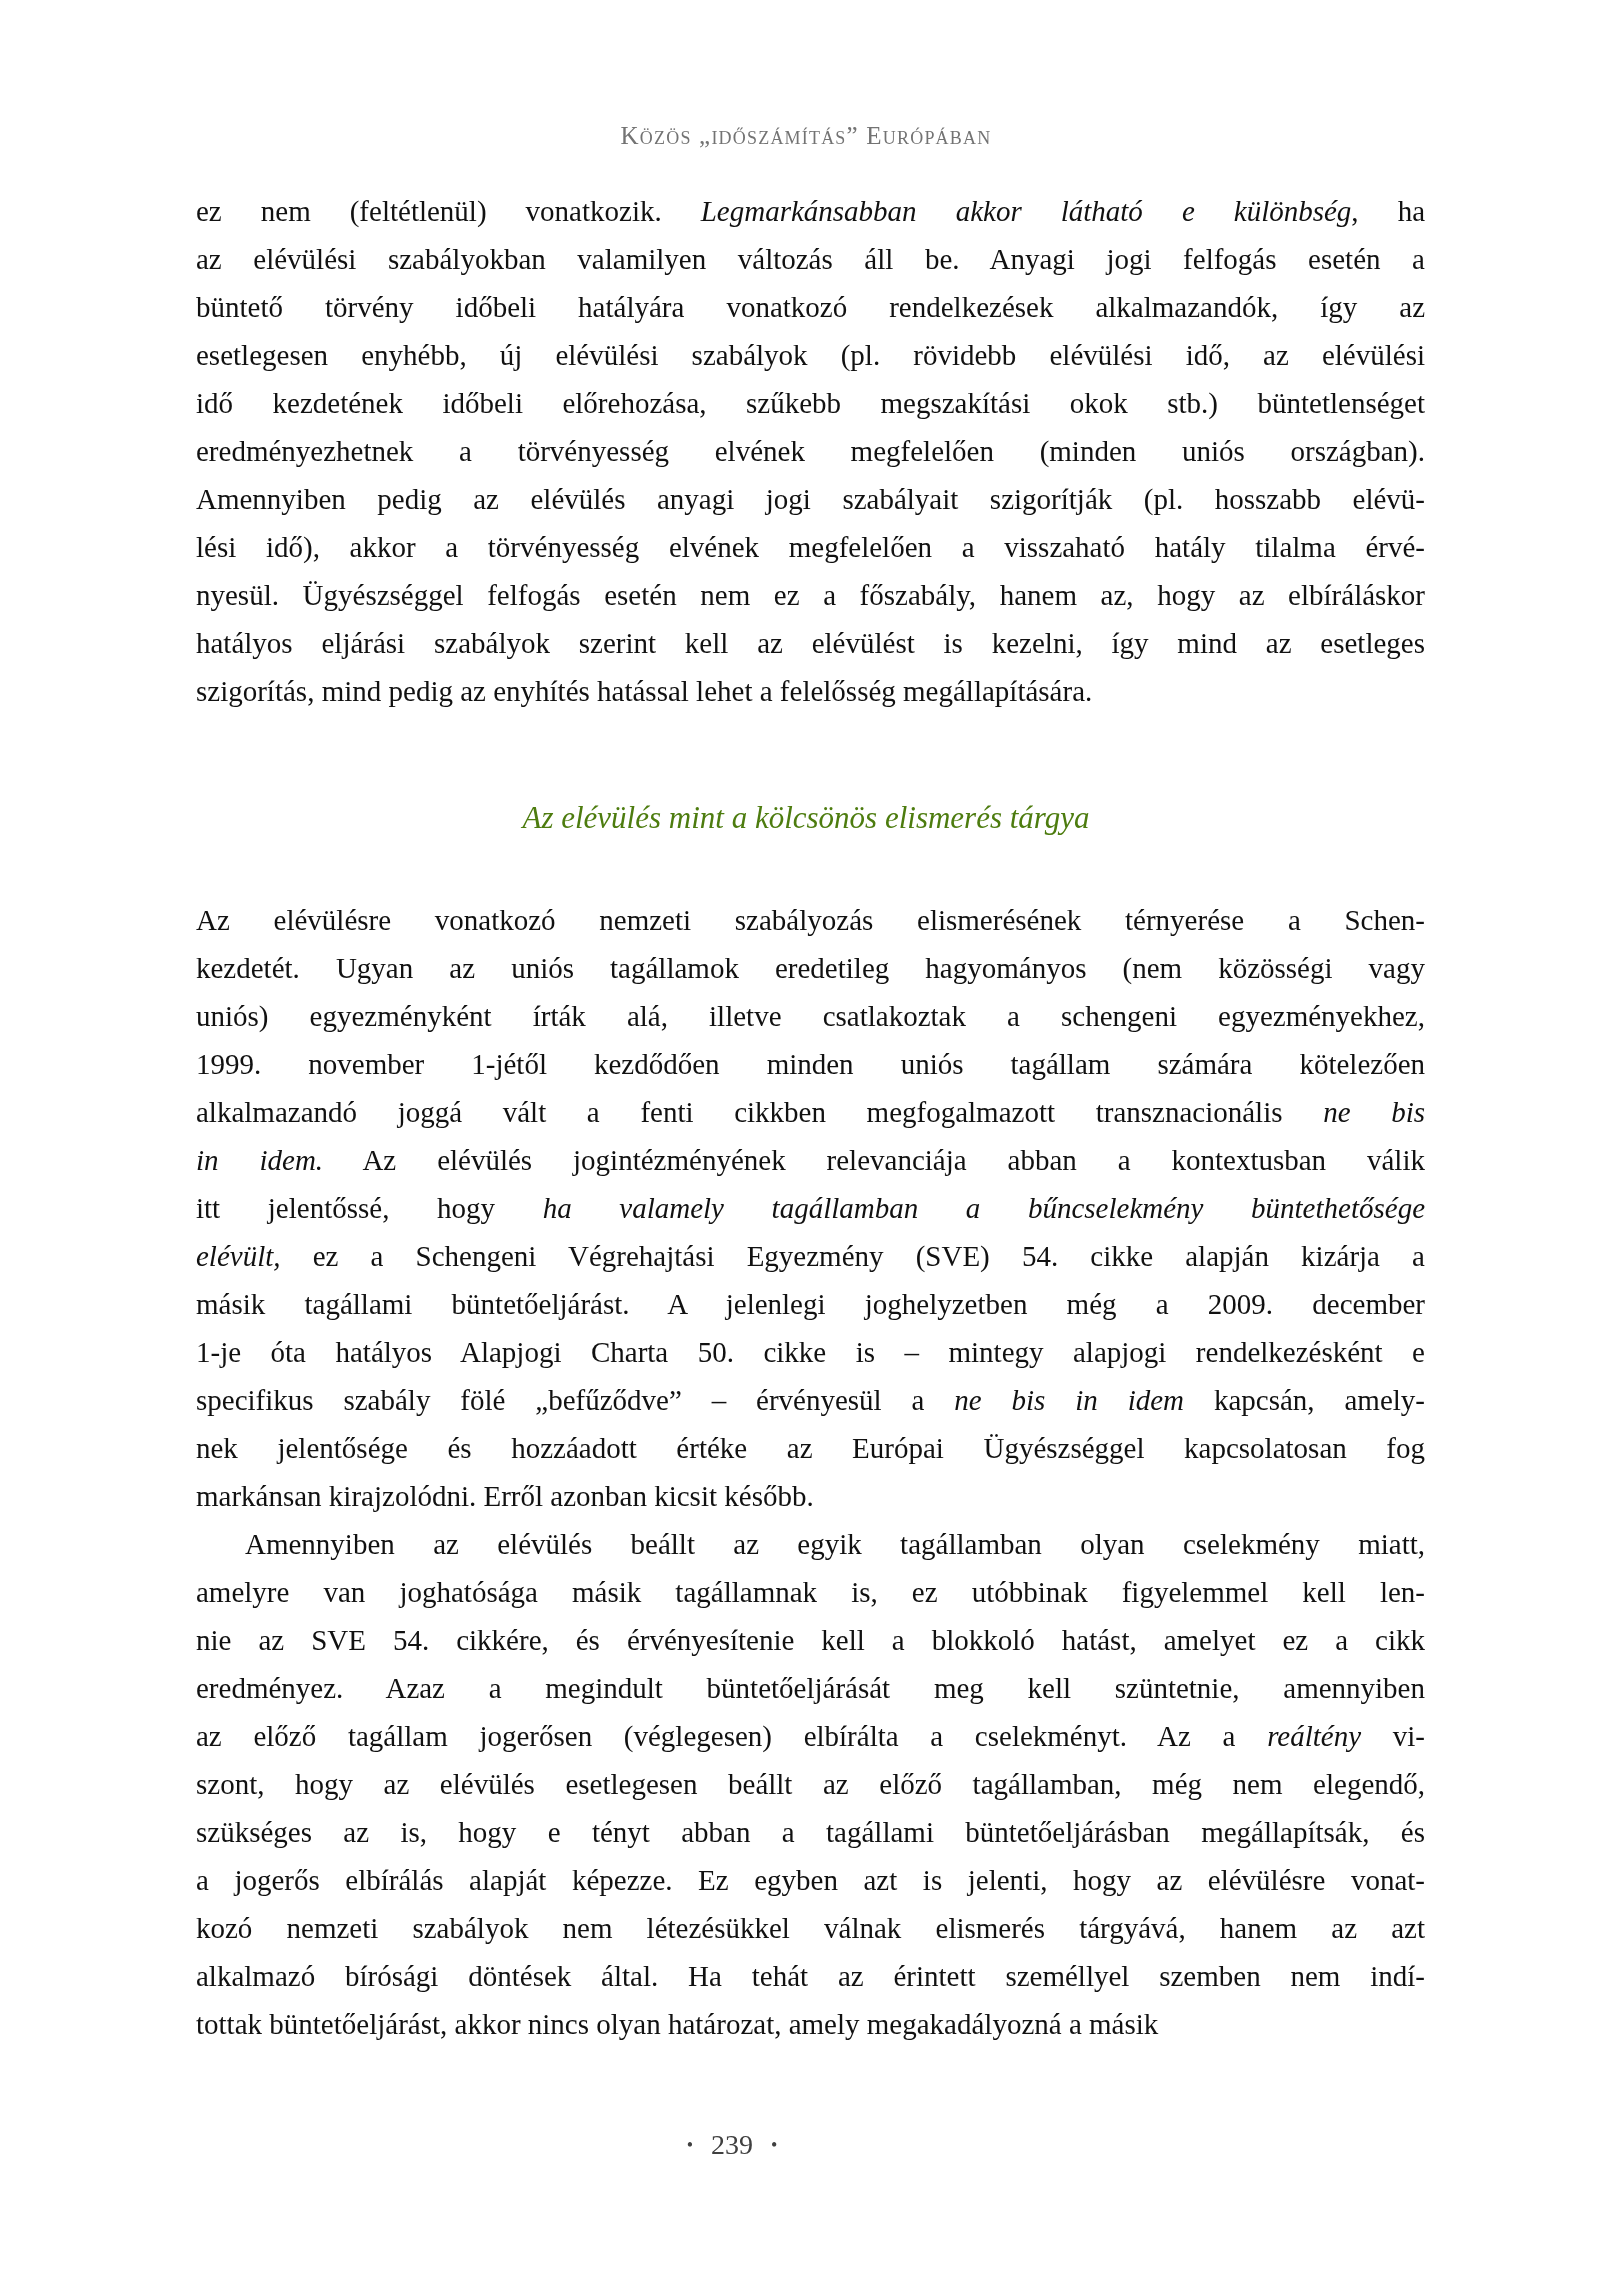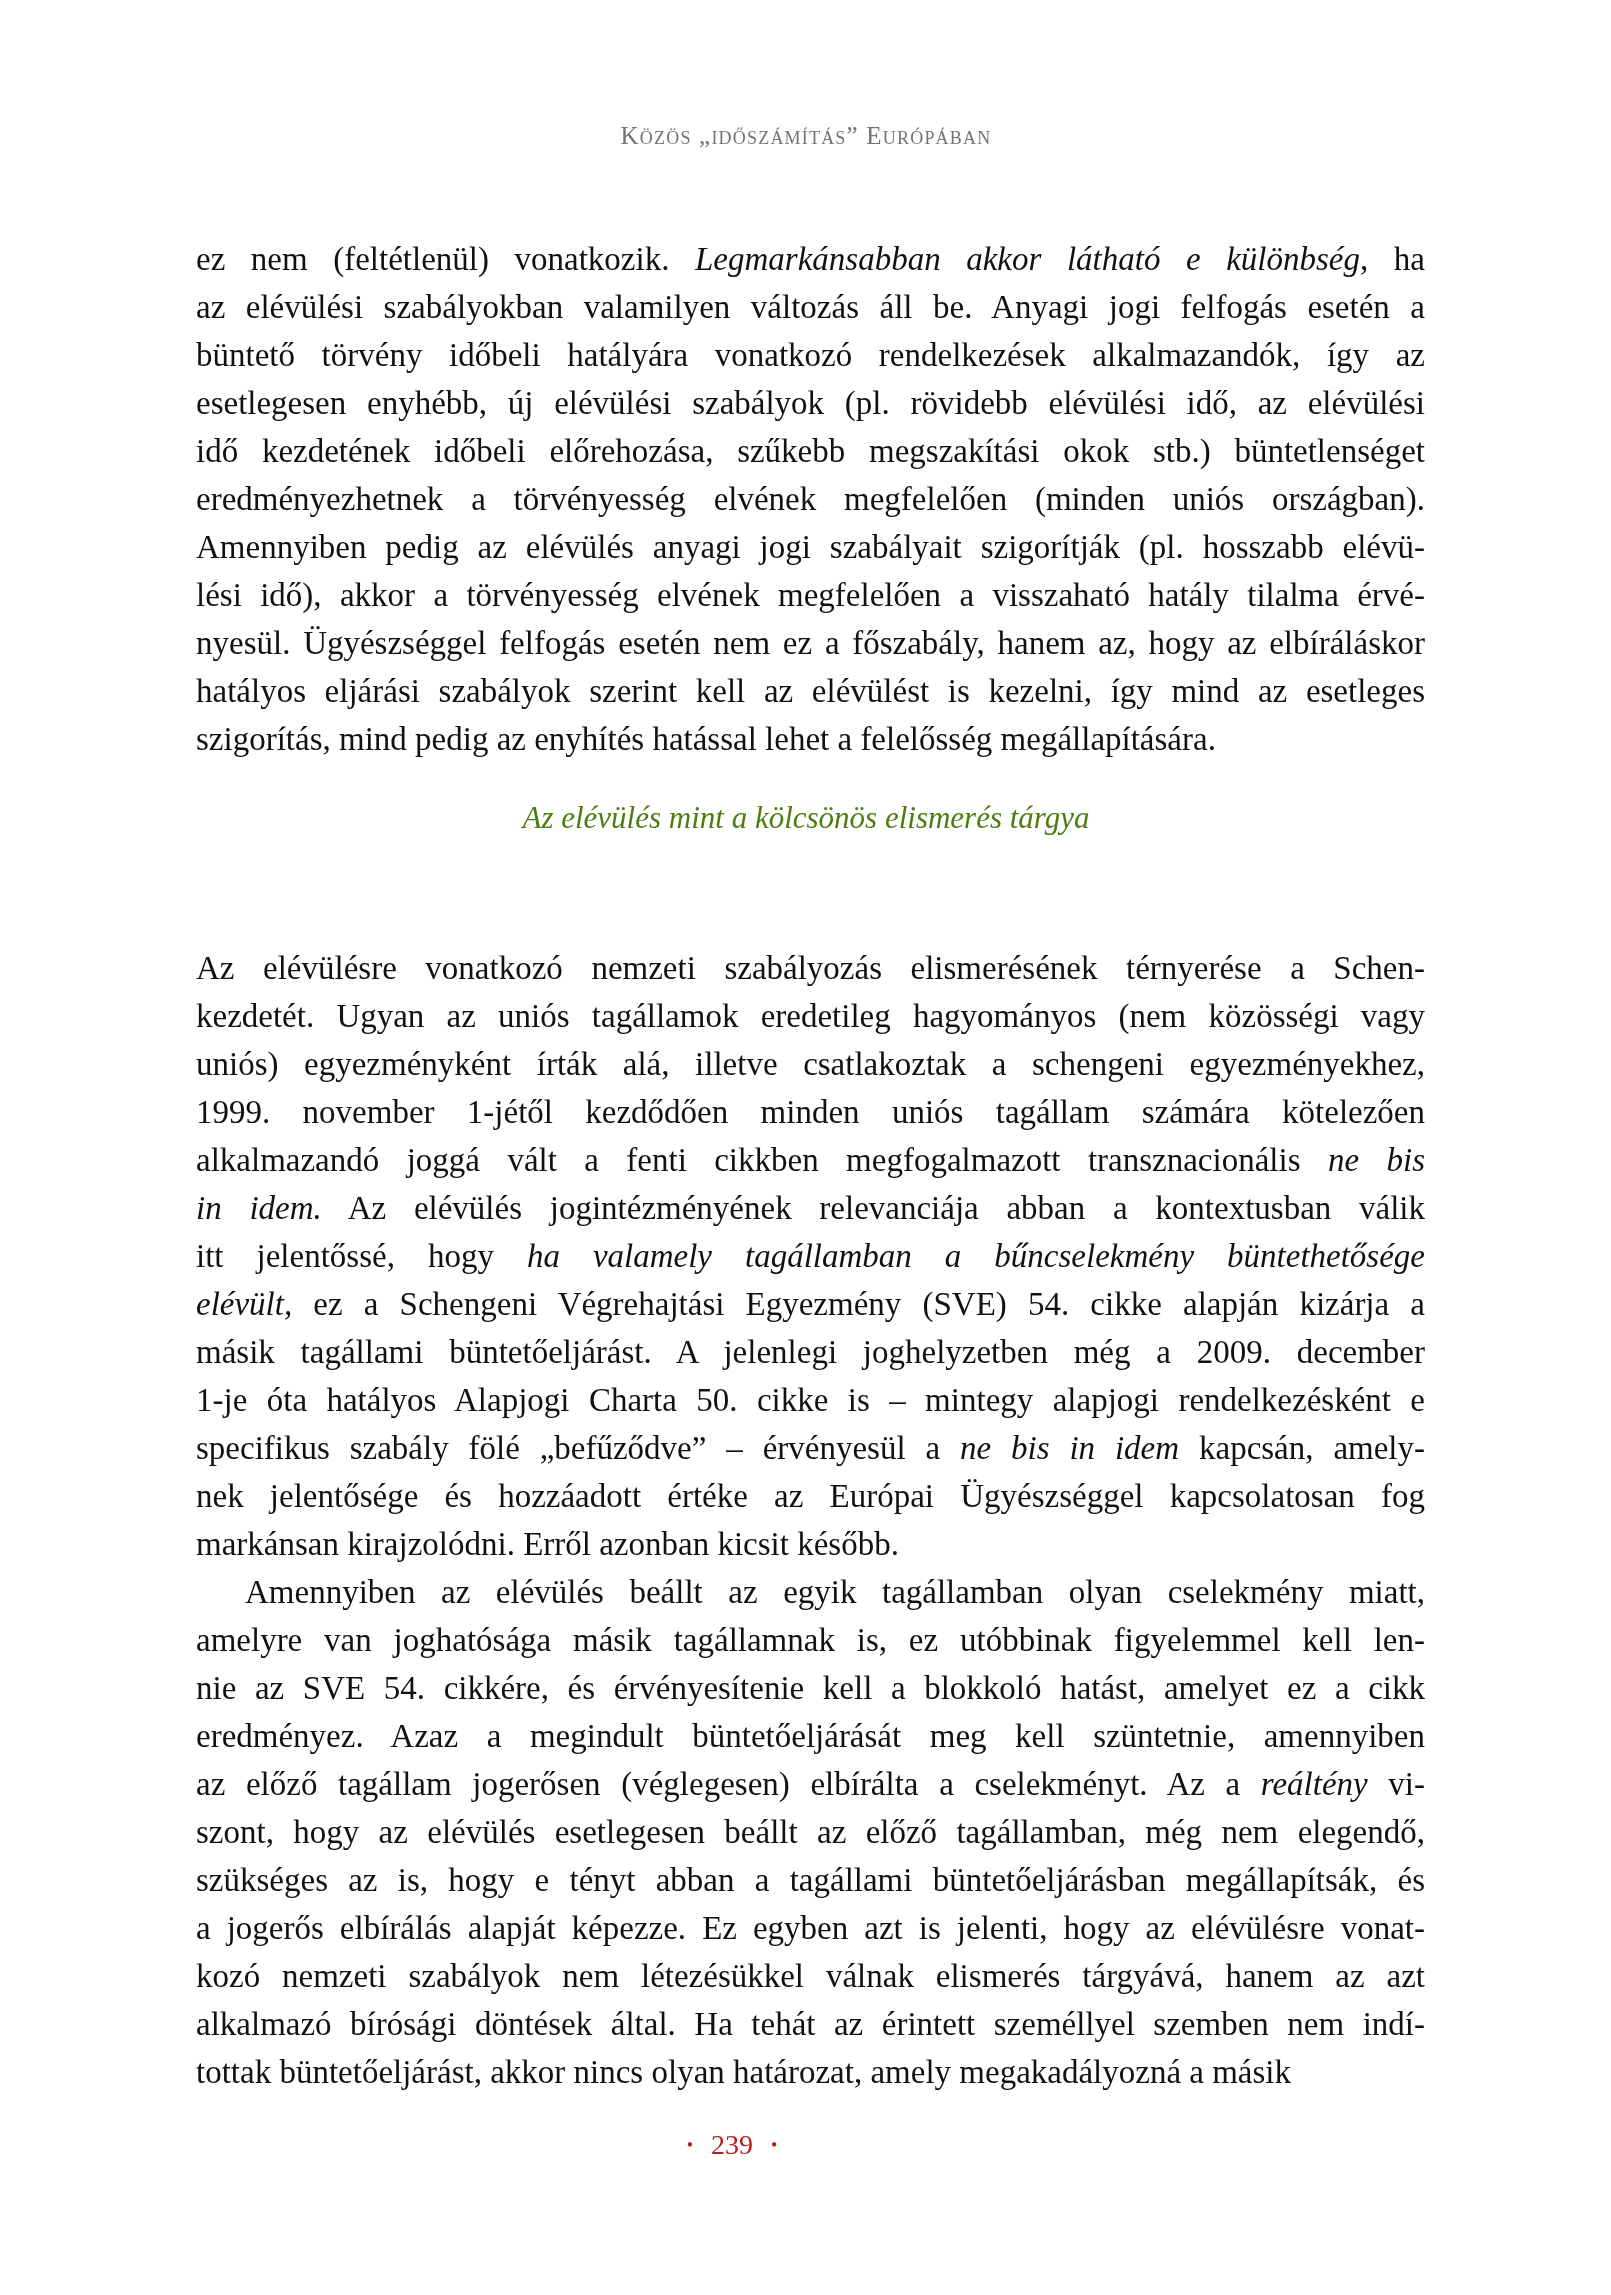--- a/index.html
+++ b/index.html
@@ -23,25 +23,24 @@
       text-align: center;
       font-size: 25px;
       letter-spacing: 1.2px;
       font-variant: small-caps;
       color: #737373;
     }
     .text-block {
       position: absolute;
       left: 196px;
       width: 1229px;
-      font-size: 33px;
+      font-size: 29px;
       line-height: 48px;
       text-align: justify;
       hyphens: manual;
-      margin-top: 48px;
     }
     .text-block p {
       margin: 0;
     }
     .line {
       display: block;
       text-align: justify;
       text-align-last: justify;
       white-space: nowrap;
     }
@@ -61,21 +60,21 @@
     }
     .block-2 { top: 896px; }
     em { font-style: italic; }
     .page-number {
       position: absolute;
       top: 2129px;
       left: 0;
       width: 1464px;
       text-align: center;
       font-size: 28px;
-      color: #b91c1c;
+      color: #404040;
     }
     .page-number .dot {
       display: inline-block;
       font-size: 18px;
       vertical-align: middle;
       margin: 0 18px;
       position: relative;
       top: -2.5px;
     }
   </style>

